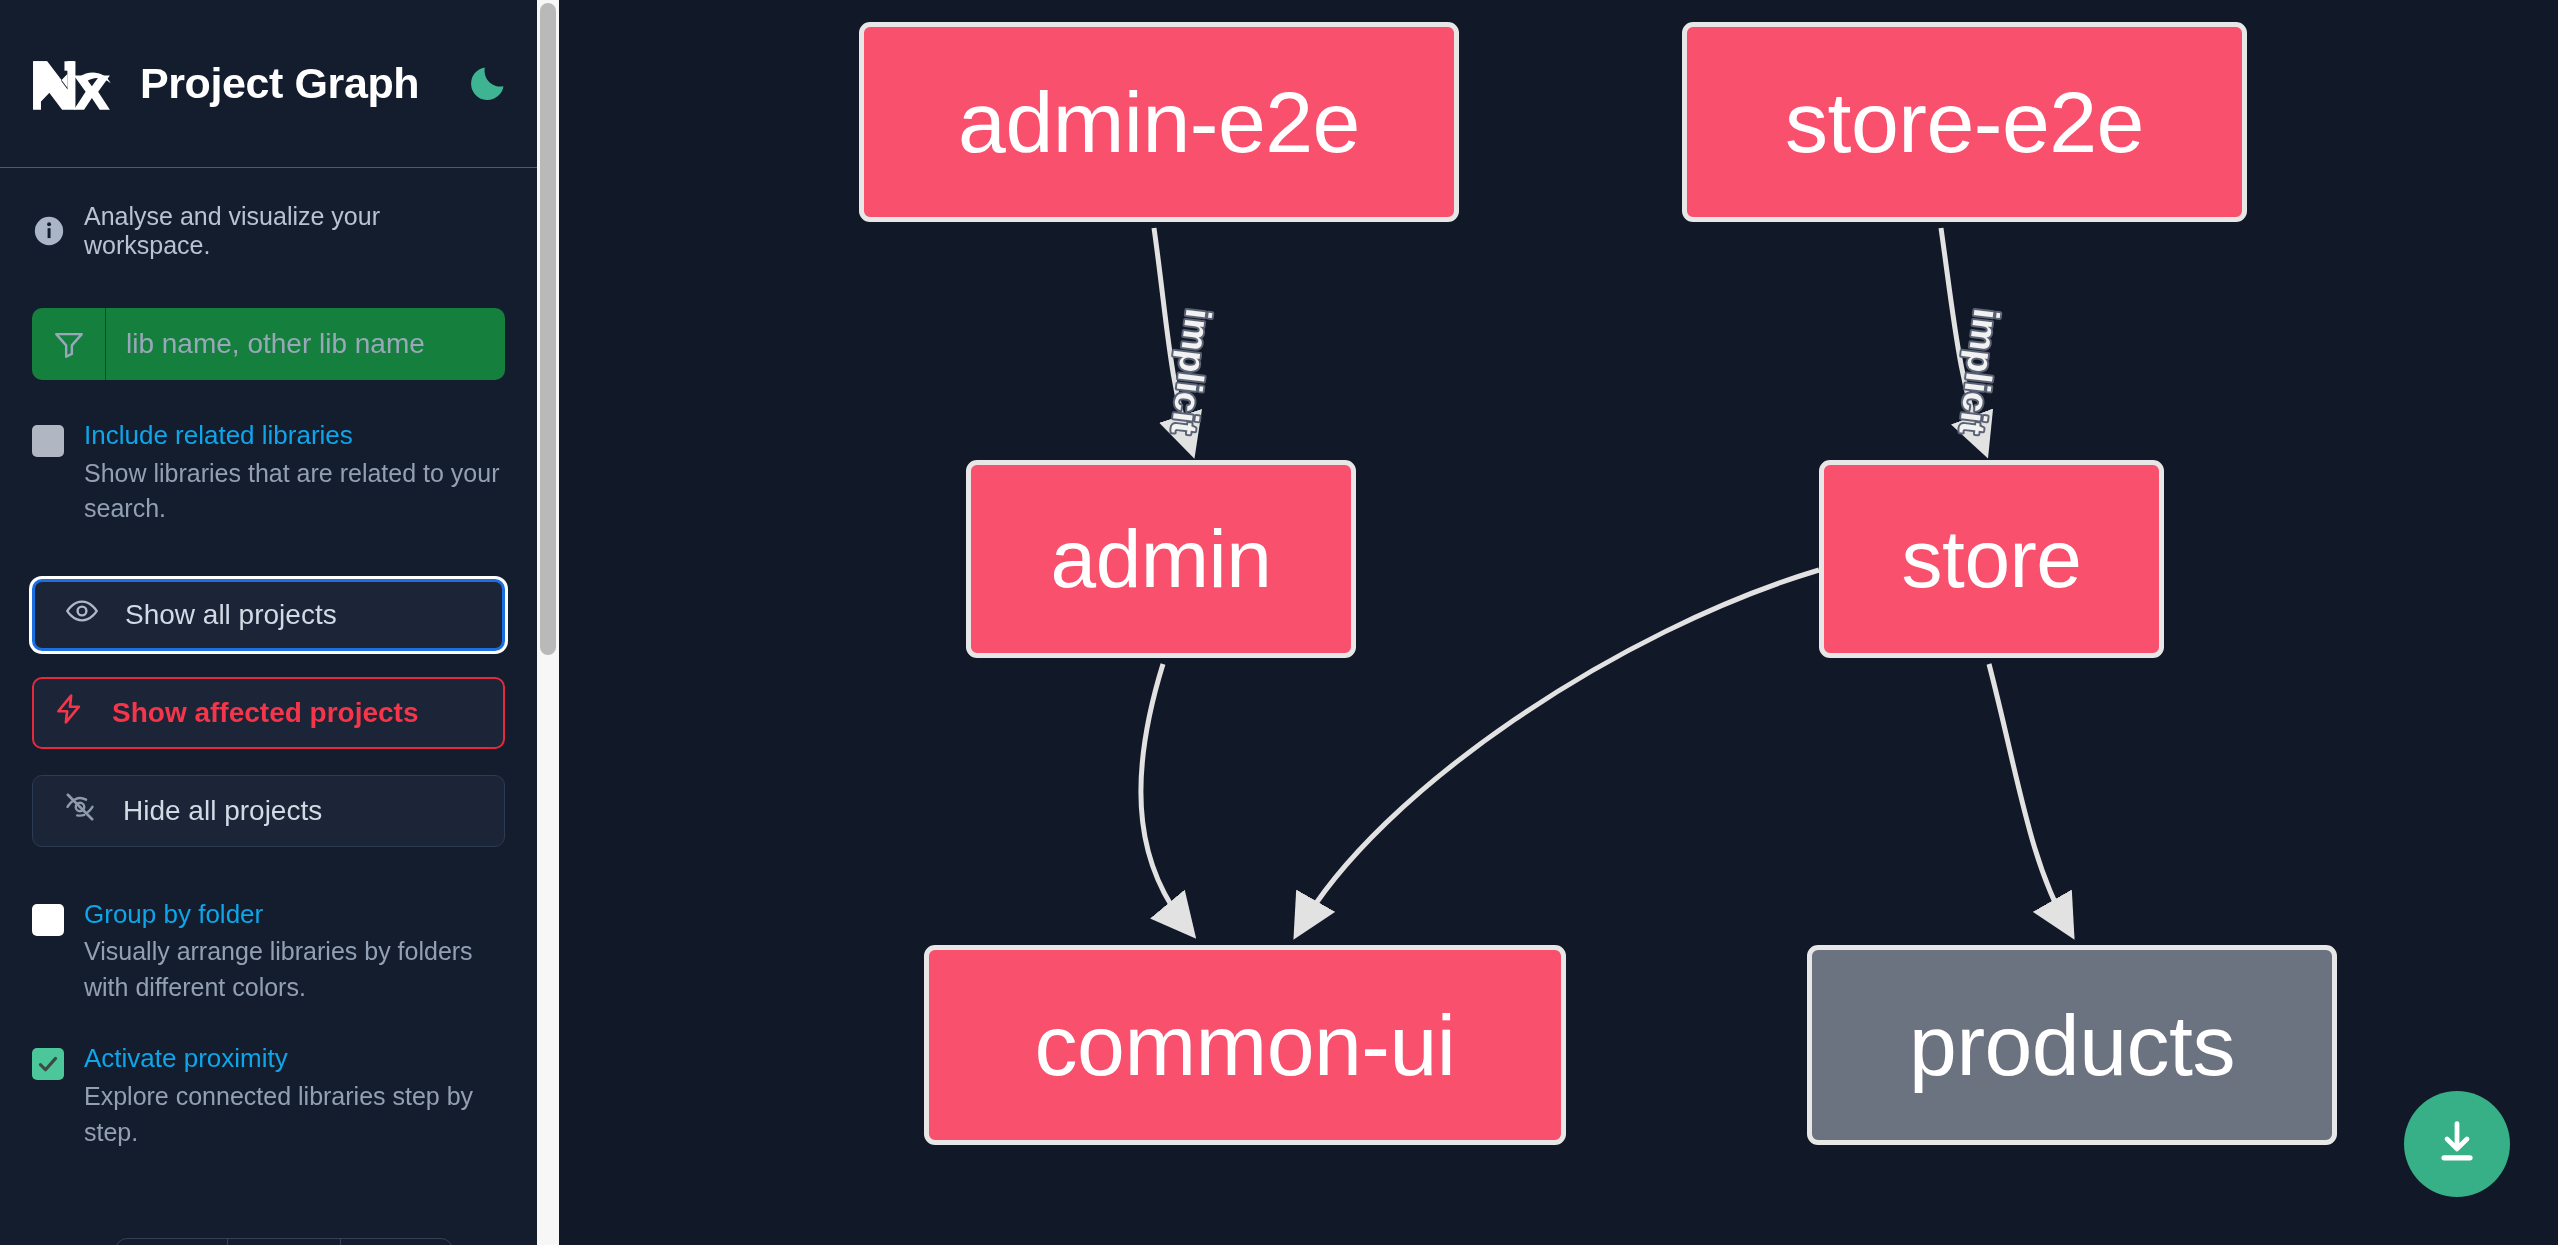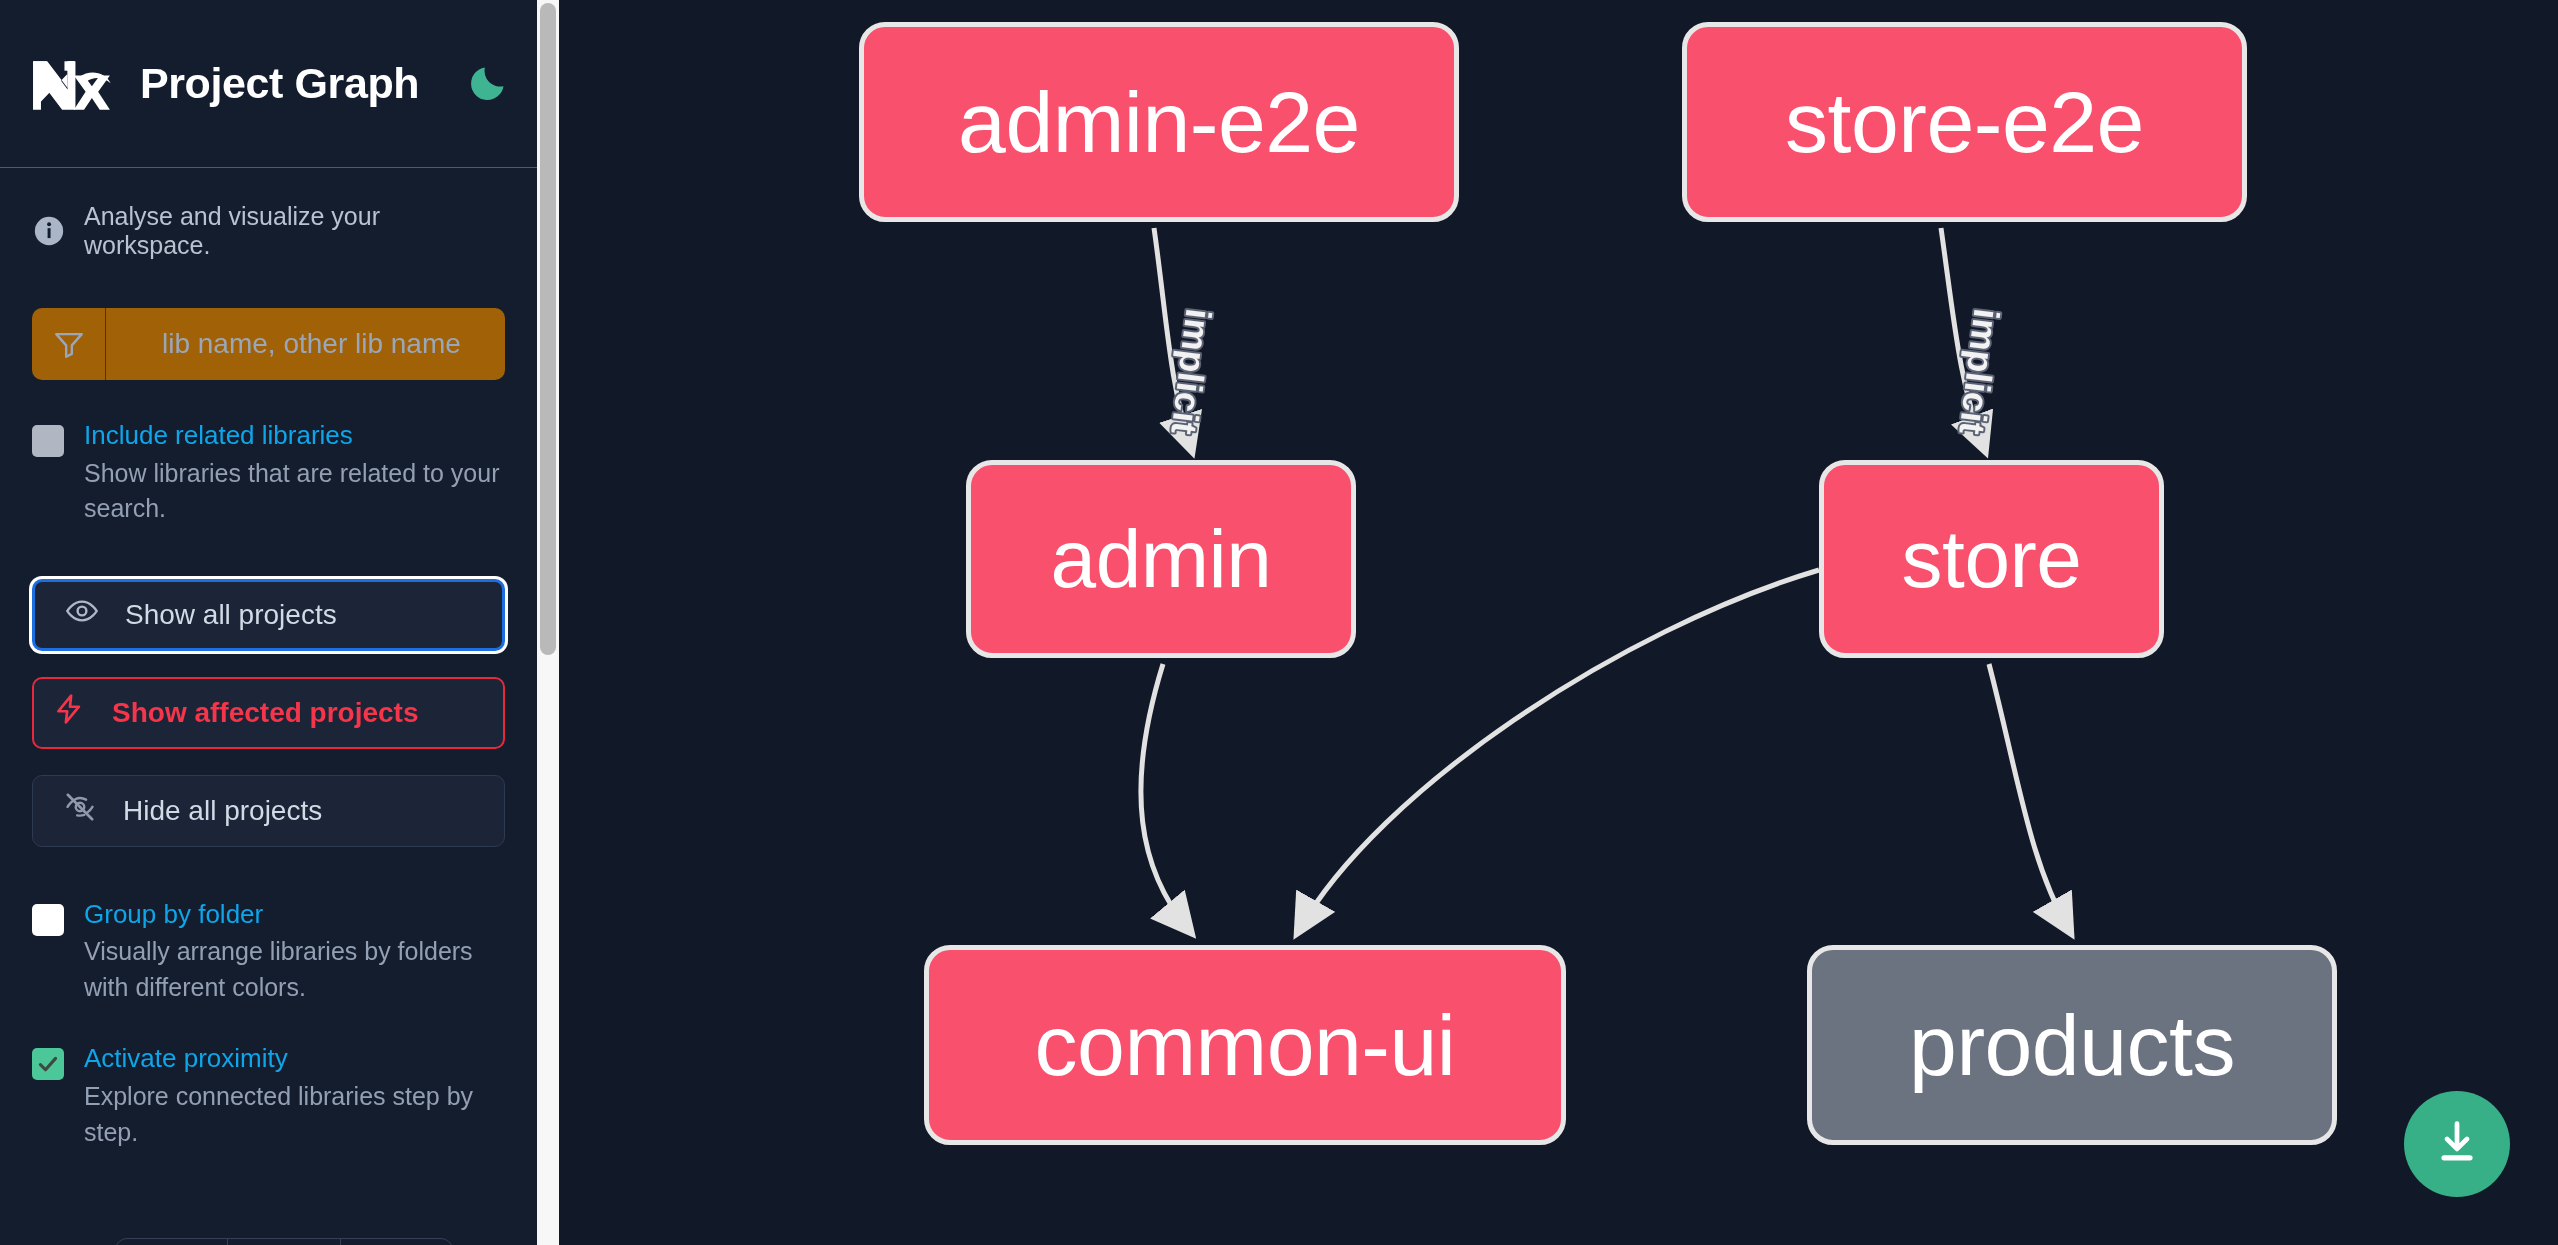--- a/index.html
+++ b/index.html
@@ -40,25 +40,24 @@
   .sb-tagline {
     display:flex; align-items:center; gap:18px;
     padding:34px 30px 0 32px;
   }
   .info-icon { width:34px; height:34px; flex:0 0 34px; }
   .sb-tagline-text { font-size:25px; color:#b8c2d1; }
 
   .search-wrap {
     margin:48px 32px 0 32px;
     height:72px;
-    background:#a16207;
+    background:#15803d;
     border-radius:10px;
     display:flex; 
     overflow:hidden;
-    gap:36px;
   }
   .search-icon-box {
     width:74px; height:100%;
     display:flex; align-items:center; justify-content:center;
     border-right:1px solid #2b3852;
     flex:0 0 74px;
   }
   .search-input {
     flex:1; height:100%;
     background:transparent; border:0; outline:none;
@@ -131,21 +130,21 @@
     position:relative;
     flex:1; height:1245px;
     background:#111827;
     overflow:hidden;
   }
   .graph-svg { position:absolute; left:0; top:0; width:1999px; height:1245px; }
 
   .node {
     position:absolute;
     border:5px solid #e7e7e7;
-    border-radius:26px;
+    border-radius:11px;
     display:flex; align-items:center; justify-content:center;
     color:#ffffff;
     font-weight:400;
     letter-spacing:-0.5px;
     cursor:pointer;
     z-index:3;
   }
   .node.pink { background:#f9506e; }
   .node.grey { background:#6b7280; }
 

